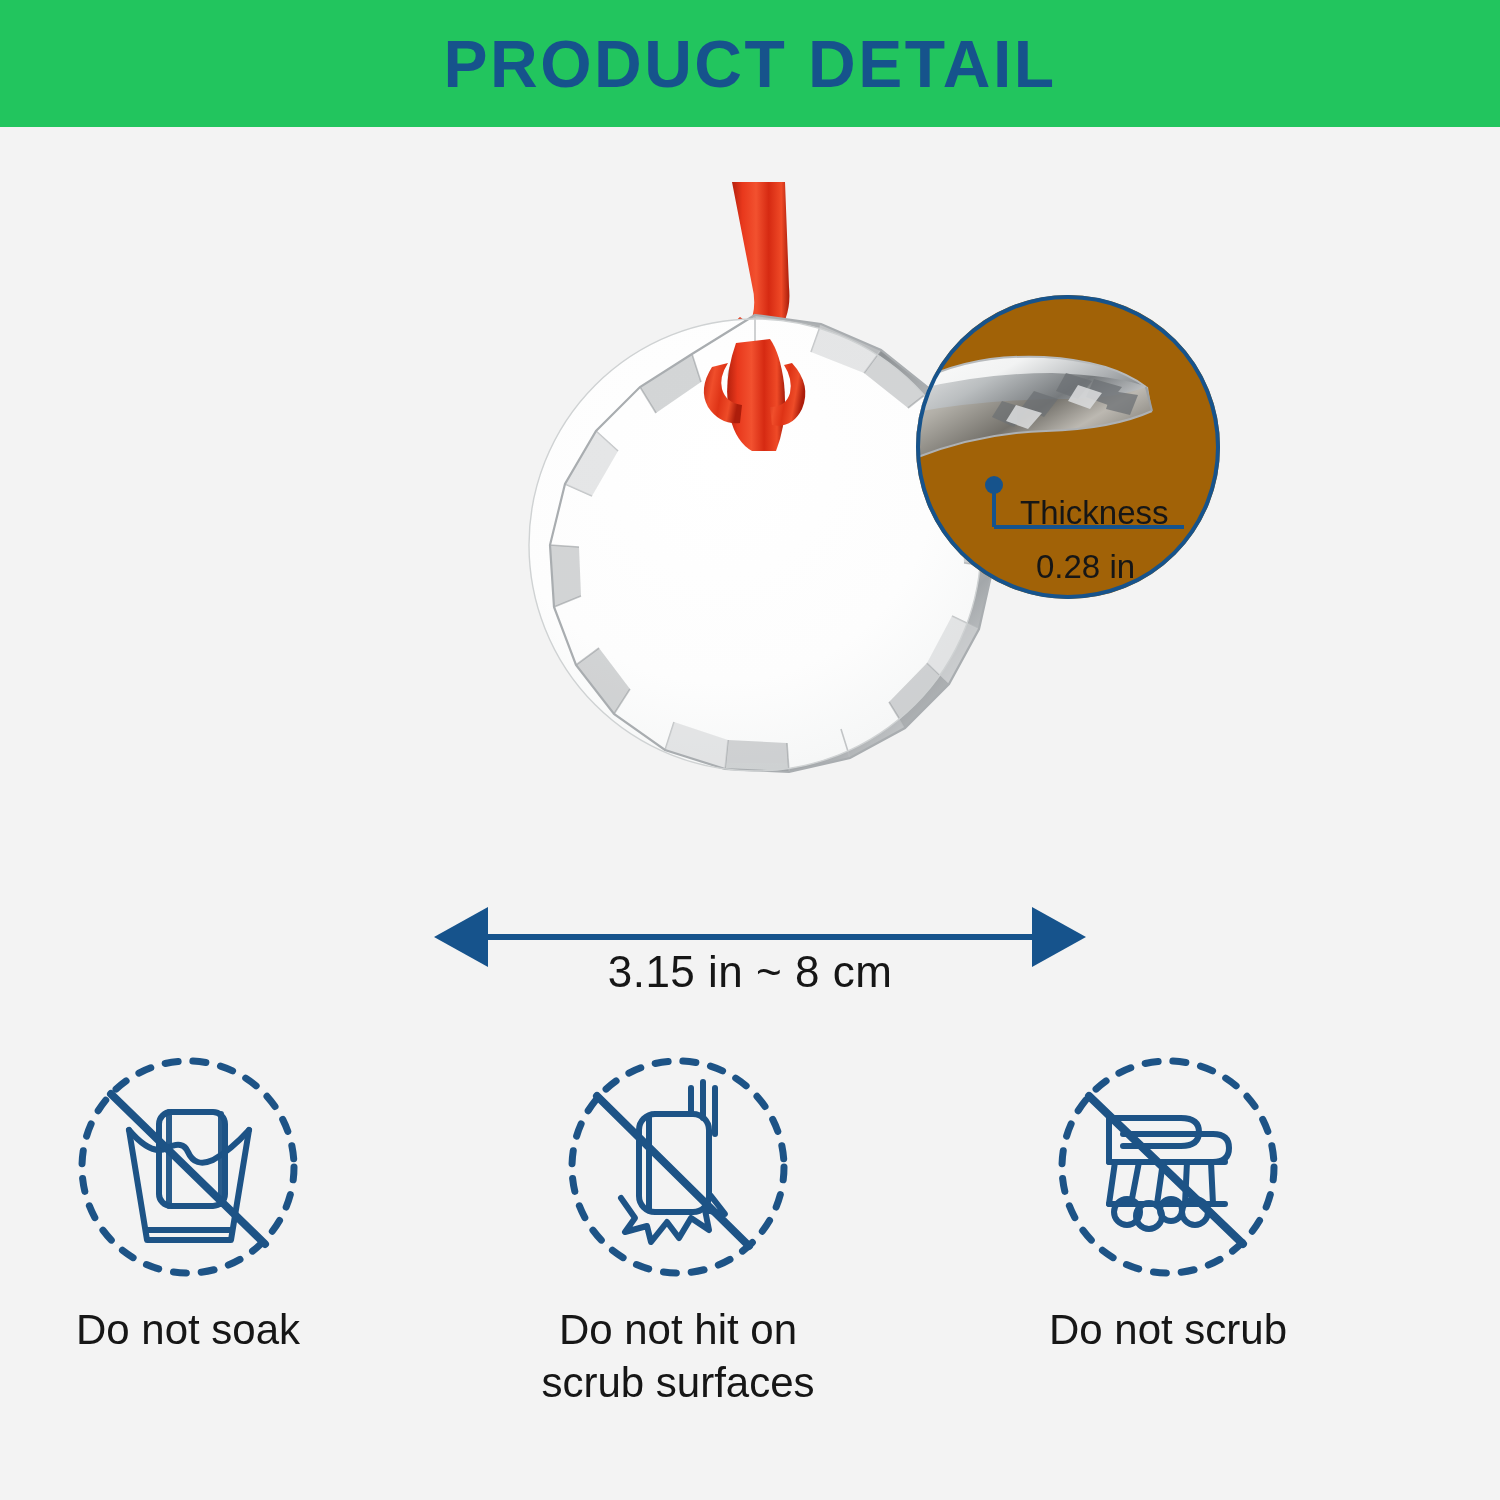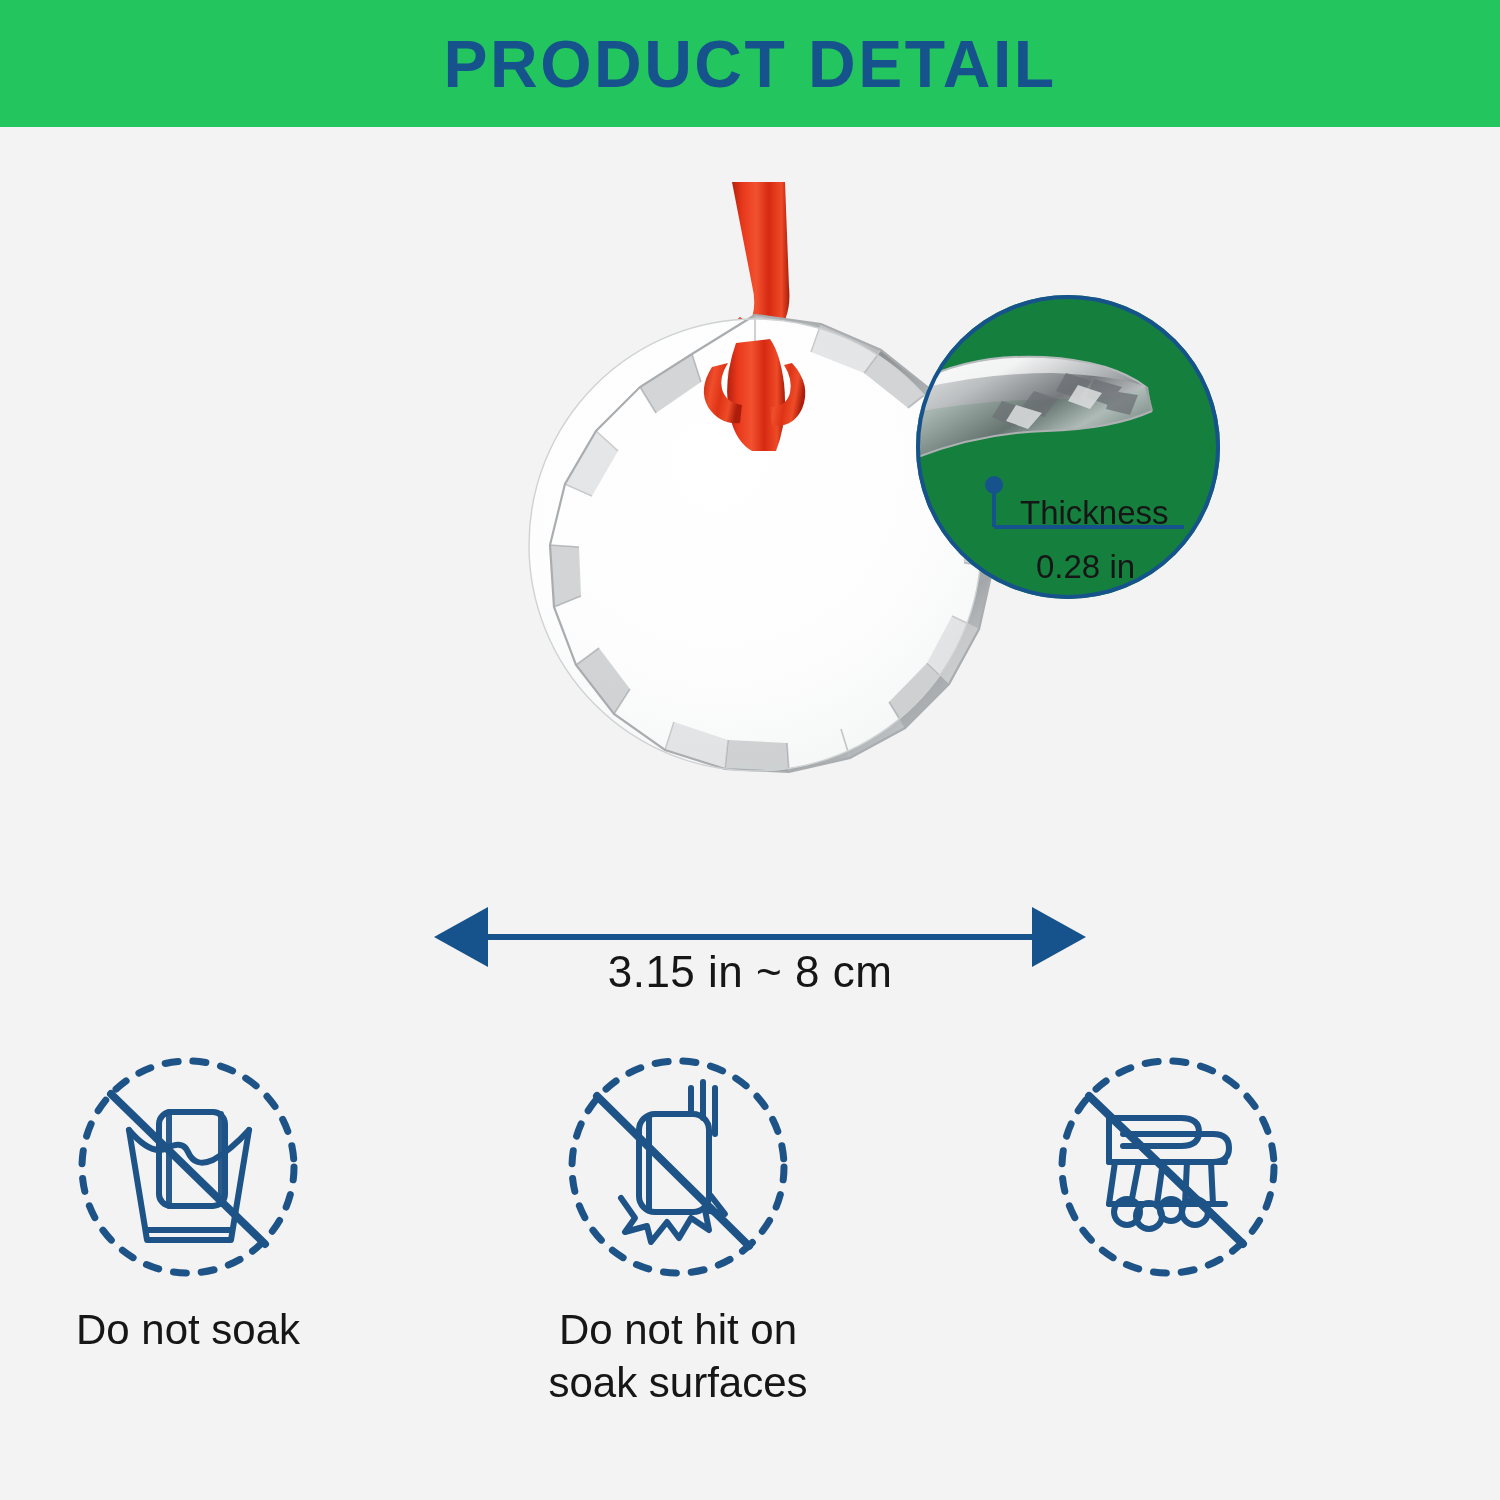--- a/index.html
+++ b/index.html
@@ -82,21 +82,21 @@
     left: 916px;
     top: 168px;
     width: 304px;
     height: 304px;
   }
   .callout-clip {
     position: absolute;
     inset: 0;
     border-radius: 50%;
     overflow: hidden;
-    background: #15803d;
+    background: #a16207;
   }
   .callout-ring {
     position: absolute;
     inset: 0;
     border-radius: 50%;
     border: 4px solid #16538c;
     box-sizing: border-box;
     pointer-events: none;
   }
   .callout-text {
@@ -378,21 +378,21 @@
           <line x1="128" y1="36" x2="128" y2="62"></line>
           <line x1="140" y1="30" x2="140" y2="66"></line>
           <line x1="152" y1="36" x2="152" y2="82"></line>
 
           <path d="M58 146 L72 166 L62 180 L84 174 L88 190 L104 170
                    L116 186 L128 166 L146 178 L142 158 L162 162 L148 144"></path>
         </g>
         <line x1="34" y1="44" x2="186" y2="194" stroke="#1d5386" stroke-width="8" stroke-linecap="round"></line>
       </svg>
       <div class="care-label">Do not hit on
-soak surfaces</div>
+scrub surfaces</div>
     </div>
 
     <div class="care-item">
       <svg class="care-icon" viewBox="0 0 230 230">
         <circle cx="115" cy="115" r="106" fill="none" stroke="#1d5386" stroke-width="7" stroke-linecap="round" stroke-dasharray="13 15"></circle>
         <g fill="none" stroke="#1d5386" stroke-width="6" stroke-linejoin="round" stroke-linecap="round">
 
           <path d="M56 66 L128 66 Q146 66 146 80 Q146 94 128 94 L70 94"></path>
 
           <path d="M56 66 L56 110 L160 110 Q176 110 176 96 Q176 82 160 82 L70 82"></path>
@@ -402,16 +402,17 @@
                    M134 110 L132 152 M158 110 L160 152"></path>
           <path d="M56 152 L172 152"></path>
 
           <circle cx="74" cy="160" r="13"></circle>
           <circle cx="96" cy="164" r="13"></circle>
           <circle cx="118" cy="158" r="11"></circle>
           <circle cx="142" cy="160" r="13"></circle>
         </g>
         <line x1="36" y1="44" x2="190" y2="192" stroke="#1d5386" stroke-width="8" stroke-linecap="round"></line>
       </svg>
+      <div class="care-label">Do not scrub</div>
     </div>
 
   </div>
 </div>
 
 </body></html>

